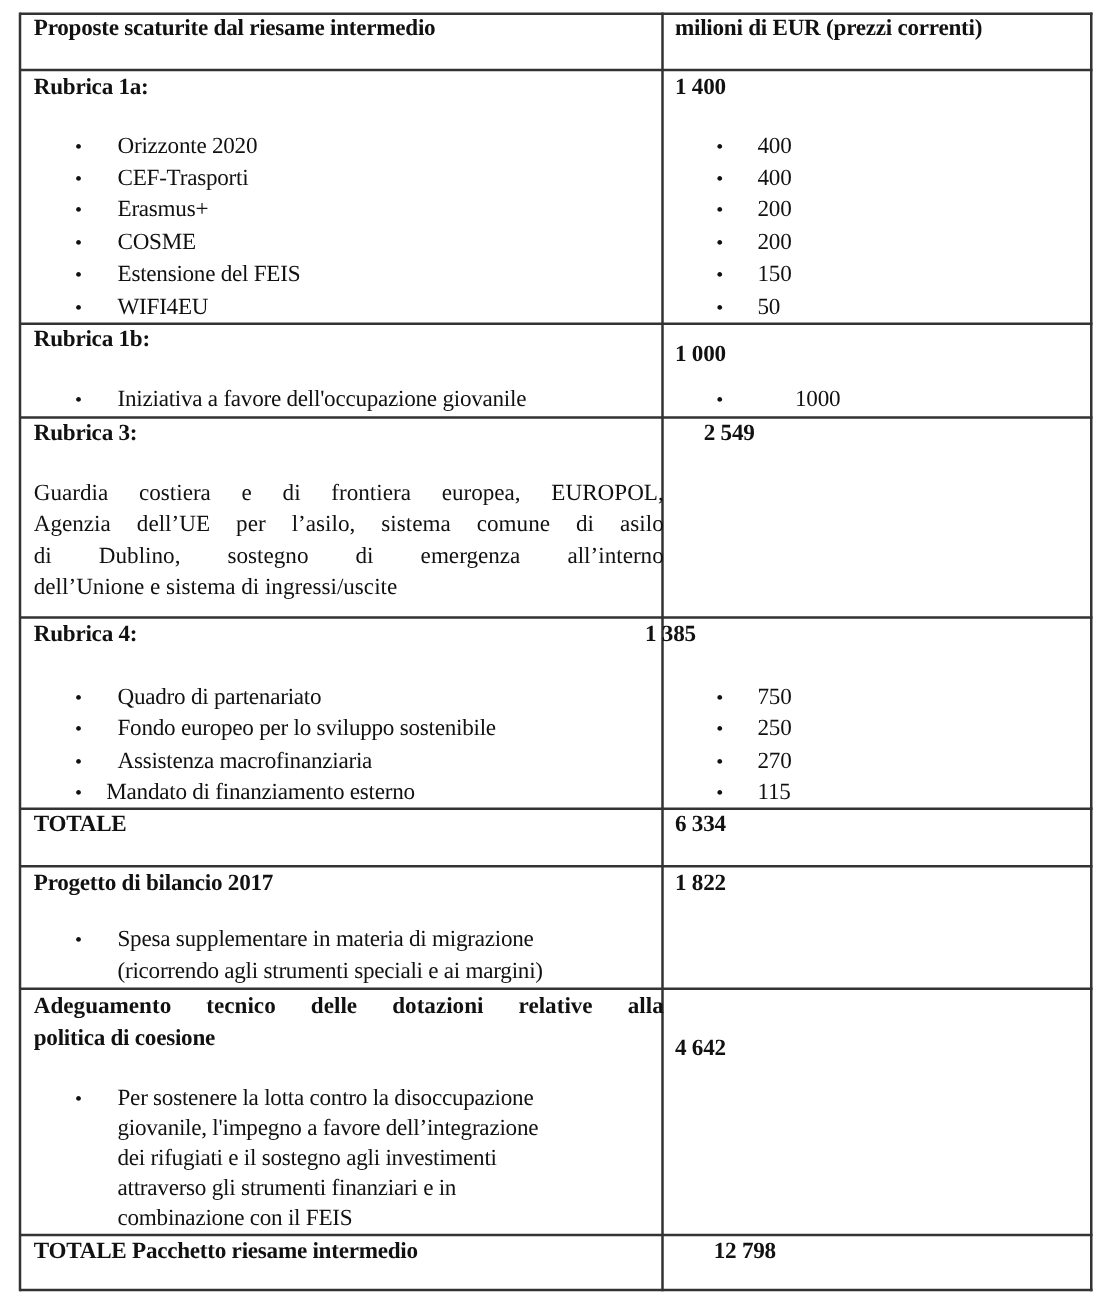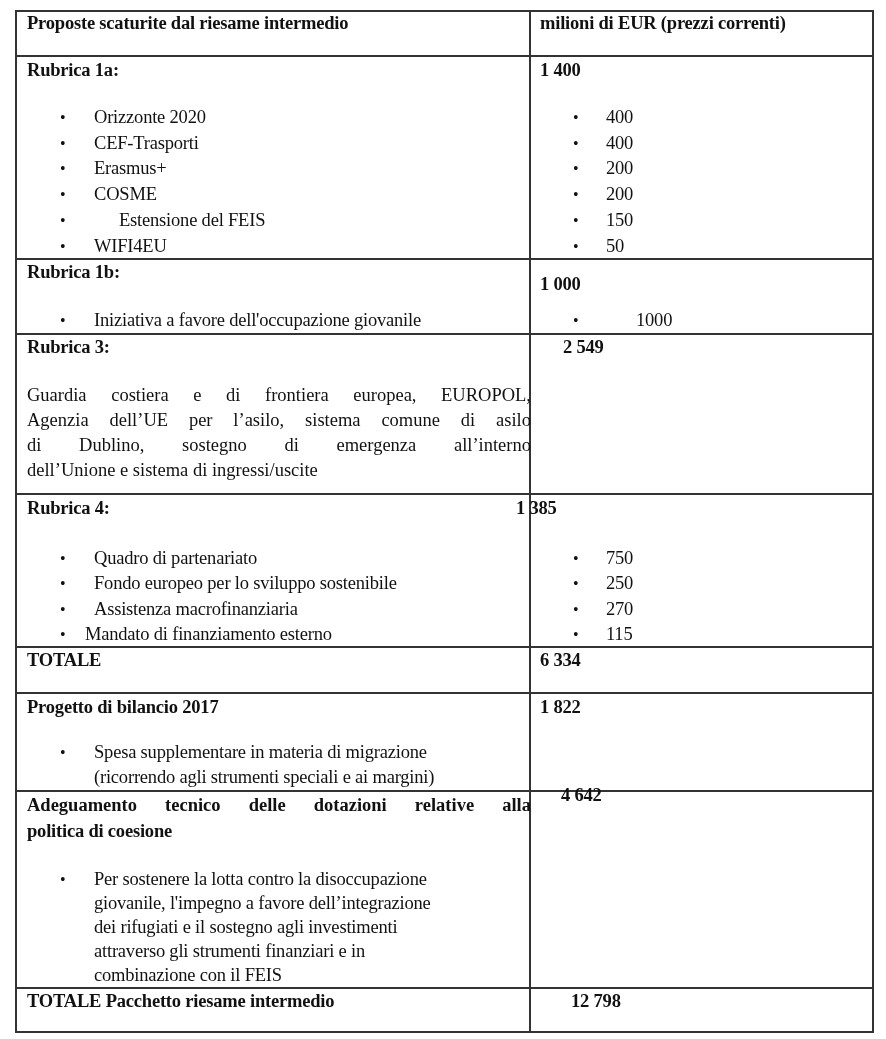--- a/index.html
+++ b/index.html
@@ -52,21 +52,21 @@
   <div class="t" style="left:94px;top:156px;">Erasmus+</div>
   <span class="bul" style="left:573px;top:156px;">•</span>
   <div class="t" style="left:606px;top:156px;">200</div>
 
   <span class="bul" style="left:60px;top:182px;">•</span>
   <div class="t" style="left:94px;top:182px;">COSME</div>
   <span class="bul" style="left:573px;top:182px;">•</span>
   <div class="t" style="left:606px;top:182px;">200</div>
 
   <span class="bul" style="left:60px;top:208px;">•</span>
-  <div class="t" style="left:94px;top:208px;margin-left:25px;">Estensione del FEIS</div>
+  <div class="t" style="left:94px;top:208px;">Estensione del FEIS</div>
   <span class="bul" style="left:573px;top:208px;">•</span>
   <div class="t" style="left:606px;top:208px;">150</div>
 
   <span class="bul" style="left:60px;top:234px;">•</span>
   <div class="t" style="left:94px;top:234px;">WIFI4EU</div>
   <span class="bul" style="left:573px;top:234px;">•</span>
   <div class="t" style="left:606px;top:234px;">50</div>
 
   <div class="t b" style="left:27px;top:260px;">Rubrica 1b:</div>
   <div class="t b" style="left:540px;top:272px;">1 000</div>
@@ -109,21 +109,21 @@
   <div class="t b" style="left:540px;top:648px;">6 334</div>
 
   <div class="t b" style="left:27px;top:695px;">Progetto di bilancio 2017</div>
   <div class="t b" style="left:540px;top:695px;">1 822</div>
   <span class="bul" style="left:60px;top:740px;">•</span>
   <div class="t" style="left:94px;top:740px;">Spesa supplementare in materia di migrazione</div>
   <div class="t" style="left:94px;top:765px;">(ricorrendo agli strumenti speciali e ai margini)</div>
 
   <div class="just b" style="left:27px;top:793px;">Adeguamento tecnico delle dotazioni relative alla</div>
   <div class="t b" style="left:27px;top:819px;">politica di coesione</div>
-  <div class="t b" style="left:540px;top:783px;margin-left:21px;">4 642</div>
+  <div class="t b" style="left:540px;top:827px;">4 642</div>
   <span class="bul" style="left:60px;top:867px;">•</span>
   <div class="t" style="left:94px;top:867px;">Per sostenere la lotta contro la disoccupazione</div>
   <div class="t" style="left:94px;top:891px;">giovanile, l'impegno a favore dell’integrazione</div>
   <div class="t" style="left:94px;top:915px;">dei rifugiati e il sostegno agli investimenti</div>
   <div class="t" style="left:94px;top:939px;">attraverso gli strumenti finanziari e in</div>
   <div class="t" style="left:94px;top:963px;">combinazione con il FEIS</div>
 
   <div class="t b" style="left:27px;top:989px;">TOTALE Pacchetto riesame intermedio</div>
   <div class="t b" style="left:571px;top:989px;">12 798</div>
 </div>

